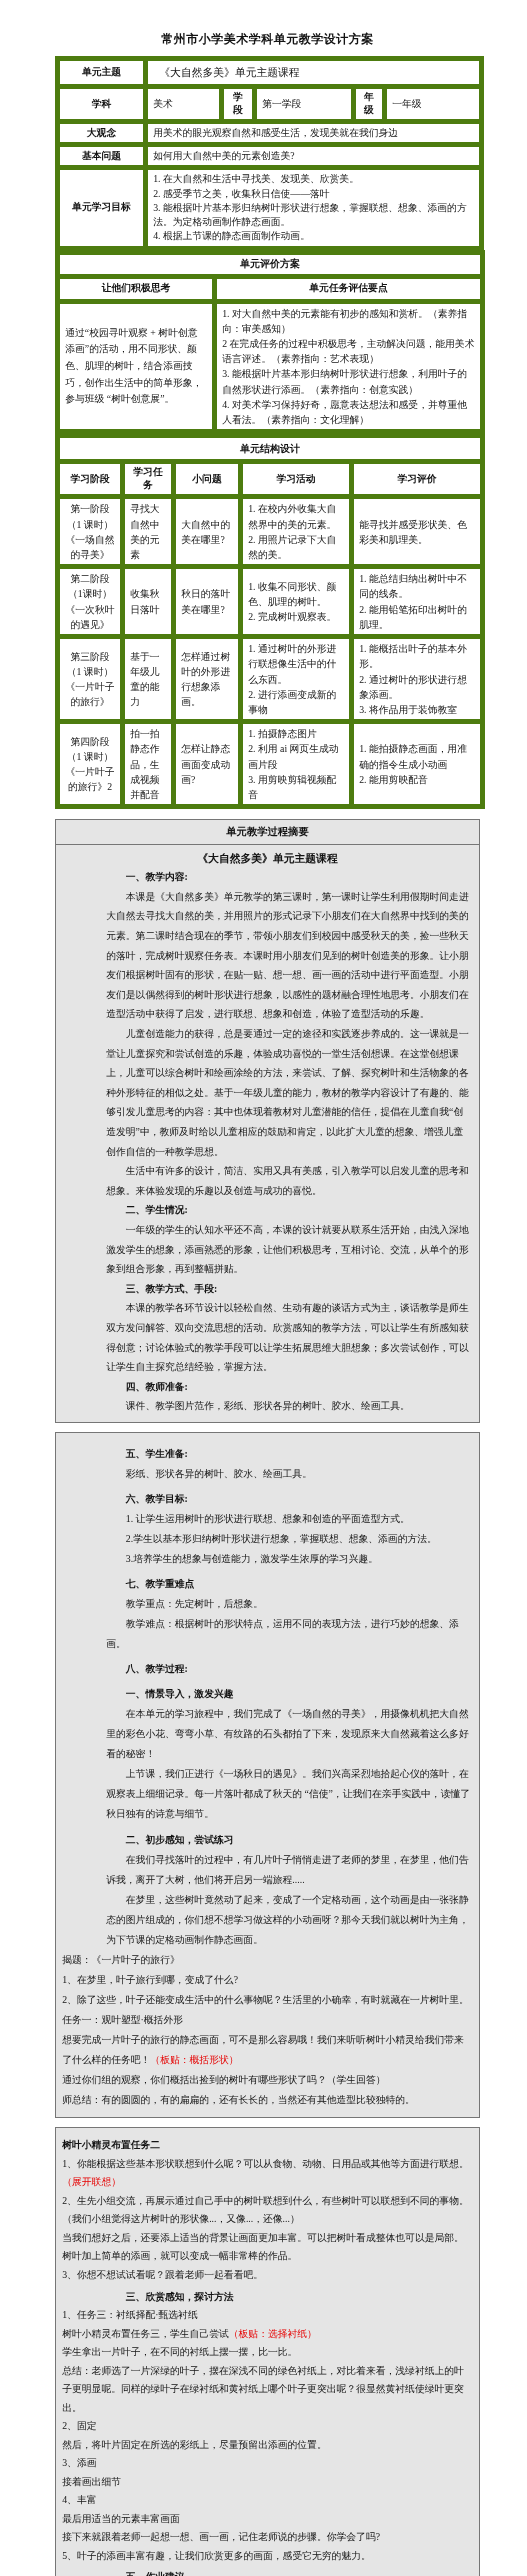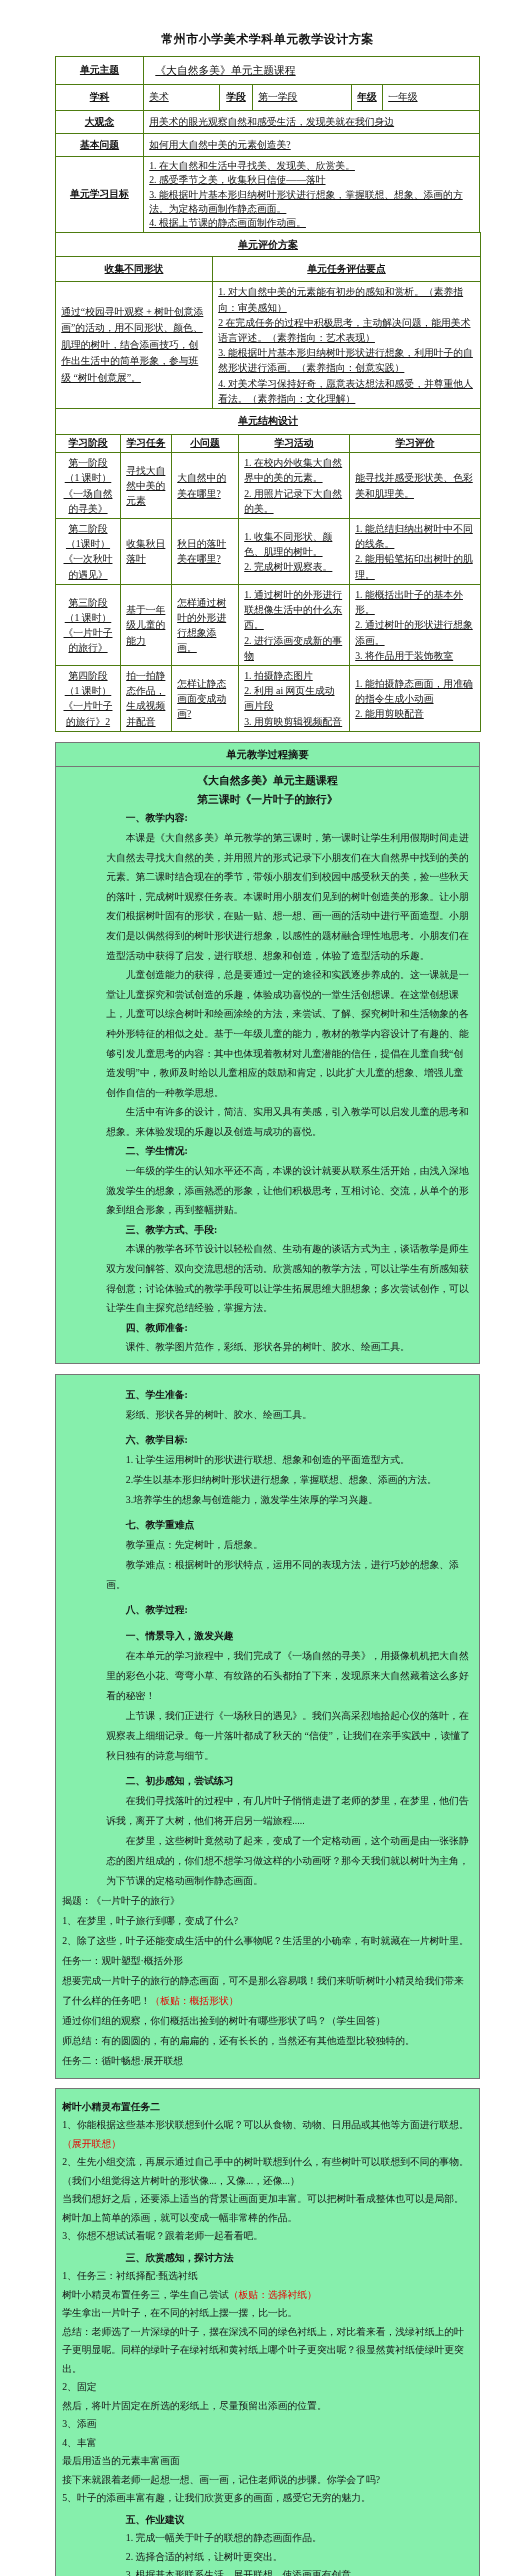--- a/index.html
+++ b/index.html
@@ -8,37 +8,37 @@
     font-family:"Liberation Serif","DejaVu Serif",serif;color:#141414;
     position:relative;
   }
   .content{position:absolute;left:55px;top:0;width:425px;}
   .doc-title{
     margin:0;padding-top:31px;padding-bottom:8.2px;text-align:center;
     font-size:12px;font-weight:bold;letter-spacing:0.5px;
   }
   table{width:425px;border-collapse:collapse;table-layout:fixed;}
   td,th{
-    border:1px solid #4d7c0f;font-size:9.8px;vertical-align:middle;
-    padding:2.1px 5.2px;word-break:break-all;text-decoration:underline;
+    border:5px solid #4d7c0f;font-size:9.8px;vertical-align:middle;
+    padding:2.1px 5.2px;word-break:break-all;
   }
   .stack{margin-top:-1px;}
   .lbl{text-align:center;font-weight:bold;}
   .val{text-align:left;}
   .big-val{font-size:10.8px;padding-left:11.3px;}
   .sec-hdr{text-align:center;font-weight:bold;font-size:10px;}
   .pre{white-space:pre-line;}
   .goals{white-space:pre-line;line-height:1.45;}
   .eval-cell{vertical-align:middle;line-height:1.7;}
   .points-cell{vertical-align:middle;line-height:1.55;}
   .cell-stage{text-align:center;white-space:pre-line;line-height:1.55;margin-top:48px;}
   .cell-task,.cell-question{text-align:left;line-height:1.55;}
   .cell-activities,.cell-evaluation{text-align:left;white-space:pre-line;line-height:1.55;margin-left:47px;}
   .box{
-    border:1px solid #767676;background:#86efac;
+    border:1px solid #767676;background:#e5e5e5;
     padding:5.2px 6.2px 7.2px 6.2px;
   }
   .summary-box{margin-top:10.3px;padding:0;}
   .summary-header{
     text-align:center;font-weight:bold;font-size:10.3px;
     padding:4.6px 0 4.6px 0;border-bottom:1px solid #767676;
   }
   .summary-inner{padding:4.1px 6.2px 6.2px 6.2px;}
   .ctitle{text-align:center;font-weight:bold;font-size:10.8px;line-height:18.5px;margin:0;}
   .para{margin:0;font-size:9.8px;line-height:19.6px;text-align:left;}
@@ -101,21 +101,21 @@
   <table class="stack">
     <colgroup>
         <col style="width:157px">
         <col style="width:268px">
       </colgroup>
     <tbody>
         <tr style="height:24px">
       <td class="sec-hdr" colspan="2">单元评价方案</td>
     </tr>
     <tr style="height:25px">
-      <td class="lbl">收集不同形状</td>
+      <td class="lbl">让他们积极思考</td>
       <td class="lbl">单元任务评估要点</td>
     </tr>
     <tr style="height:101px">
       <td class="val eval-cell">通过“校园寻叶观察 + 树叶创意添画”的活动，用不同形状、颜色、肌理的树叶，结合添画技巧，创作出生活中的简单形象，参与班级 “树叶创意展”。</td>
       <td class="val points-cell pre">1. 对大自然中美的元素能有初步的感知和赏析。（素养指向：审美感知）
 2 在完成任务的过程中积极思考，主动解决问题，能用美术语言评述。（素养指向：艺术表现）
 3. 能根据叶片基本形归纳树叶形状进行想象，利用叶子的自然形状进行添画。（素养指向：创意实践）
 4. 对美术学习保持好奇，愿意表达想法和感受，并尊重他人看法。（素养指向：文化理解）</td>
     </tr>
   </tbody>
@@ -191,21 +191,20 @@
           <td class="cell-evaluation">1. 能拍摄静态画面，用准确的指令生成小动画
 2. 能用剪映配音</td>
         </tr>
       </tbody>
   </table>
 
   <div class="box summary-box">
     <div class="summary-header">单元教学过程摘要</div>
     <div class="summary-inner">
       <p class="ctitle">《大自然多美》单元主题课程</p>
-      <p class="ctitle">第三课时《一片叶子的旅行》</p>
       <div>
           <p class="para bold indent"><span>一、教学内容:</span></p>
           <p class="para indent"><span>本课是《大自然多美》单元教学的第三课时，第一课时让学生利用假期时间走进大自然去寻找大自然的美，并用照片的形式记录下小朋友们在大自然界中找到的美的元素。第二课时结合现在的季节，带领小朋友们到校园中感受秋天的美，捡一些秋天的落叶，完成树叶观察任务表。本课时用小朋友们见到的树叶创造美的形象。让小朋友们根据树叶固有的形状，在贴一贴、想一想、画一画的活动中进行平面造型。小朋友们是以偶然得到的树叶形状进行想象，以感性的题材融合理性地思考。小朋友们在造型活动中获得了启发，进行联想、想象和创造，体验了造型活动的乐趣。</span></p>
           <p class="para indent"><span>儿童创造能力的获得，总是要通过一定的途径和实践逐步养成的。这一课就是一堂让儿童探究和尝试创造的乐趣，体验成功喜悦的一堂生活创想课。在这堂创想课上，儿童可以综合树叶和绘画涂绘的方法，来尝试、了解、探究树叶和生活物象的各种外形特征的相似之处。基于一年级儿童的能力，教材的教学内容设计了有趣的、能够引发儿童思考的内容：其中也体现着教材对儿童潜能的信任，提倡在儿童自我“创造发明”中，教师及时给以儿童相应的鼓励和肯定，以此扩大儿童的想象、增强儿童创作自信的一种教学思想。</span></p>
           <p class="para indent"><span>生活中有许多的设计，简洁、实用又具有美感，引入教学可以启发儿童的思考和想象。来体验发现的乐趣以及创造与成功的喜悦。</span></p>
           <p class="para bold indent"><span>二、学生情况:</span></p>
           <p class="para indent"><span>一年级的学生的认知水平还不高，本课的设计就要从联系生活开始，由浅入深地激发学生的想象，添画熟悉的形象，让他们积极思考，互相讨论、交流，从单个的形象到组合形象，再到整幅拼贴。</span></p>
           <p class="para bold indent"><span>三、教学方式、手段:</span></p>
           <p class="para indent"><span>本课的教学各环节设计以轻松自然、生动有趣的谈话方式为主，谈话教学是师生双方发问解答、双向交流思想的活动。欣赏感知的教学方法，可以让学生有所感知获得创意；讨论体验式的教学手段可以让学生拓展思维大胆想象；多次尝试创作，可以让学生自主探究总结经验，掌握方法。</span></p>
           <p class="para bold indent"><span>四、教师准备:</span></p>
@@ -233,40 +232,40 @@
       <p class="para bold indent"><span>二、初步感知，尝试练习</span></p>
       <p class="para indent"><span>在我们寻找落叶的过程中，有几片叶子悄悄走进了老师的梦里，在梦里，他们告诉我，离开了大树，他们将开启另一端旅程.....</span></p>
       <p class="para indent"><span>在梦里，这些树叶竟然动了起来，变成了一个定格动画，这个动画是由一张张静态的图片组成的，你们想不想学习做这样的小动画呀？那今天我们就以树叶为主角，为下节课的定格动画制作静态画面。</span></p>
       <p class="para"><span>揭题：《一片叶子的旅行》</span></p>
       <p class="para"><span>1、在梦里，叶子旅行到哪，变成了什么?</span></p>
       <p class="para"><span>2、除了这些，叶子还能变成生活中的什么事物呢？生活里的小确幸，有时就藏在一片树叶里。</span></p>
       <p class="para"><span>任务一：观叶塑型·概括外形</span></p>
       <p class="para"><span>想要完成一片叶子的旅行的静态画面，可不是那么容易哦！我们来听听树叶小精灵给我们带来了什么样的任务吧！</span><span class="red">（板贴：概括形状）</span></p>
       <p class="para"><span>通过你们组的观察，你们概括出捡到的树叶有哪些形状了吗？（学生回答）</span></p>
       <p class="para"><span>师总结：有的圆圆的，有的扁扁的，还有长长的，当然还有其他造型比较独特的。</span></p>
-      <p class="para"><span>任务二：循叶畅想·展开联想</span></p>
     </div>
 
   <div class="gap"></div>
 
   <div class="box box4">
       <p class="para bold"><span>树叶小精灵布置任务二</span></p>
       <p class="para"><span>1、你能根据这些基本形状联想到什么呢？可以从食物、动物、日用品或其他等方面进行联想。</span><span class="red">（展开联想）</span></p>
       <p class="para"><span>2、生先小组交流，再展示通过自己手中的树叶联想到什么，有些树叶可以联想到不同的事物。</span></p>
       <p class="para"><span>（我们小组觉得这片树叶的形状像...，又像...，还像...）</span></p>
       <p class="para"><span>当我们想好之后，还要添上适当的背景让画面更加丰富。可以把树叶看成整体也可以是局部。树叶加上简单的添画，就可以变成一幅非常棒的作品。</span></p>
       <p class="para"><span>3、你想不想试试看呢？跟着老师一起看看吧。</span></p>
       <p class="para bold indent"><span>三、欣赏感知，探讨方法</span></p>
       <p class="para"><span>1、任务三：衬纸择配·甄选衬纸</span></p>
       <p class="para"><span>树叶小精灵布置任务三，学生自己尝试</span><span class="red">（板贴：选择衬纸）</span></p>
       <p class="para"><span>学生拿出一片叶子，在不同的衬纸上摆一摆，比一比。</span></p>
       <p class="para"><span>总结：老师选了一片深绿的叶子，摆在深浅不同的绿色衬纸上，对比着来看，浅绿衬纸上的叶子更明显呢。同样的绿叶子在绿衬纸和黄衬纸上哪个叶子更突出呢？很显然黄衬纸使绿叶更突出。</span></p>
       <p class="para"><span>2、固定</span></p>
       <p class="para"><span>然后，将叶片固定在所选的彩纸上，尽量预留出添画的位置。</span></p>
       <p class="para"><span>3、添画</span></p>
+      <p class="para"><span>接着画出细节</span></p>
       <p class="para"><span>4、丰富</span></p>
       <p class="para"><span>最后用适当的元素丰富画面</span></p>
       <p class="para"><span>接下来就跟着老师一起想一想、画一画，记住老师说的步骤。你学会了吗?</span></p>
       <p class="para"><span>5、叶子的添画丰富有趣，让我们欣赏更多的画面，感受它无穷的魅力。</span></p>
       <p class="para bold indent"><span>五、作业建议</span></p>
       <p class="para indent"><span>1. 完成一幅关于叶子的联想的静态画面作品。</span></p>
       <p class="para indent"><span>2. 选择合适的衬纸，让树叶更突出。</span></p>
       <p class="para indent"><span>3. 根据基本形联系生活，展开联想，使添画更有创意。</span></p>
       <p class="para bold indent"><span>六、展示评价</span></p>
       <p class="para indent"><span>1、小朋友们，我们已经把所有充满奇思妙想的静态画面，都轻轻 “藏” 进胶卷里啦！现在，就让我们一起揭开胶卷的小秘密，看看谁的想象力最让人惊喜吧！有没有小朋友愿意站起来，跟大家分享你的树叶旅行到了哪里，又奇妙地变成了什么呀?</span></p>

